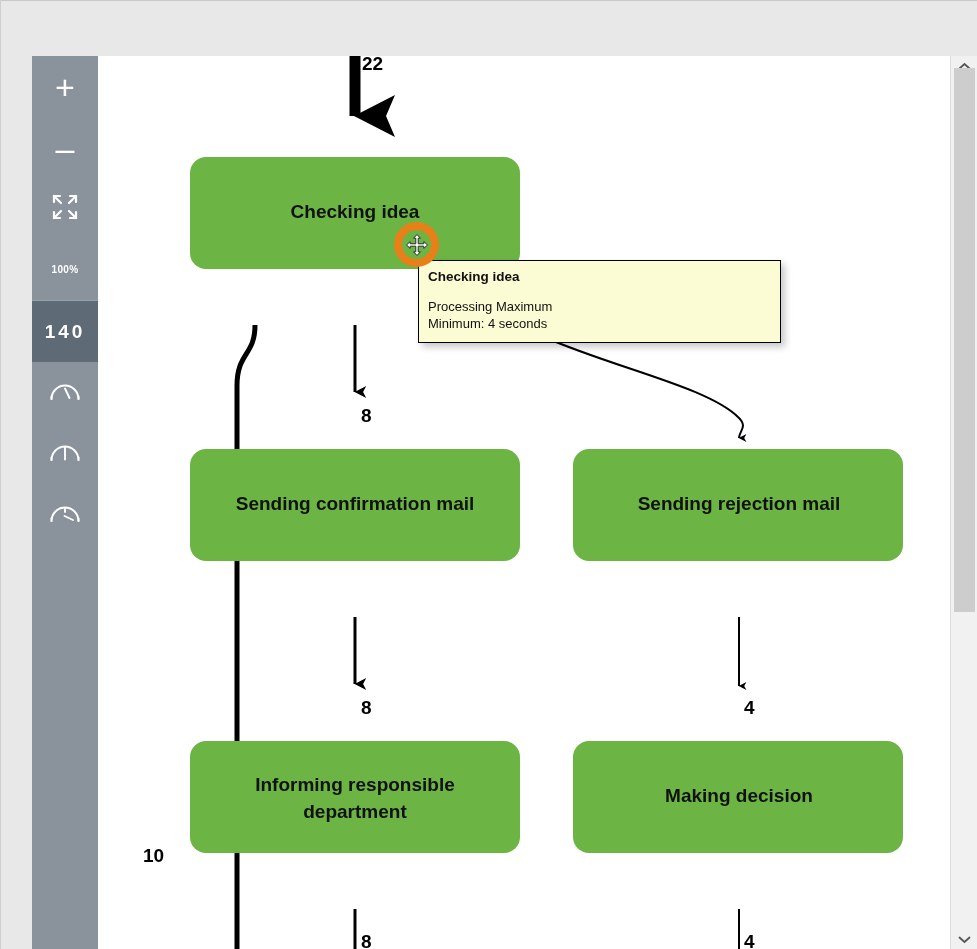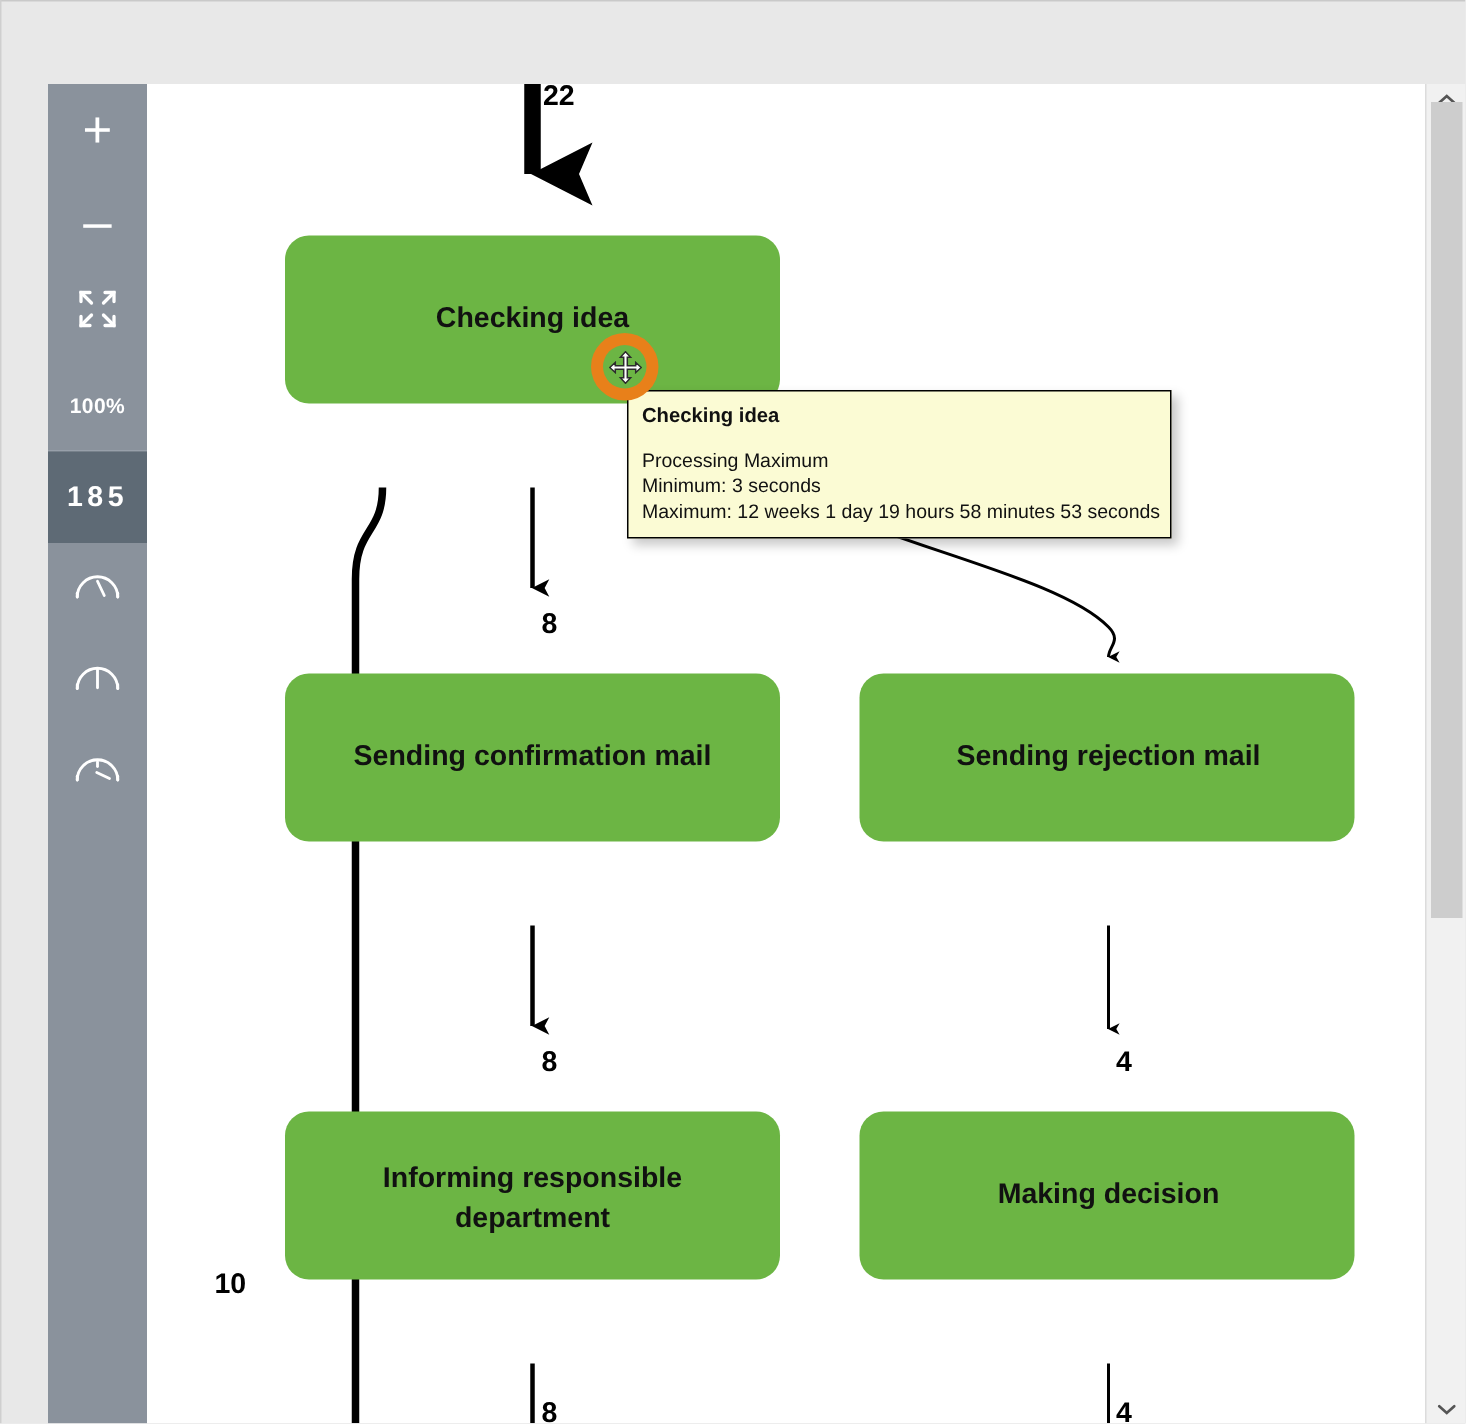--- a/index.html
+++ b/index.html
@@ -48,21 +48,21 @@
   }
   .tb-btn {
     width: 66px; height: 61px;
     display: flex; align-items: center; justify-content: center;
     color: #ffffff;
     cursor: pointer;
     user-select: none;
   }
   .tb-btn.plus   { font-size: 34px; font-weight: 300; line-height: 1; }
   .tb-btn.minus  { font-size: 34px; font-weight: 300; line-height: 1; }
-  .tb-btn.zoomlabel { font-size: 14px; font-weight: bold; letter-spacing: .3px; }
+  .tb-btn.zoomlabel { font-size: 10px; font-weight: bold; letter-spacing: .3px; }
   .tb-btn.active {
     background: #5e6a75;
   }
   .tb-btn.numbers {
     font-size: 19px; font-weight: bold; letter-spacing: 3px;
   }
   .tb-sep {
     width: 66px; height: 1px; background: #98a0aa;
   }
 
@@ -235,22 +235,21 @@
       <div class="inner">
         <svg width="22" height="22" viewBox="0 0 22 22">
           <path d="M11 0.5 L14.4 4.2 H12.2 V9.8 H17.8 V7.6 L21.5 11 L17.8 14.4 V12.2 H12.2 V17.8 H14.4 L11 21.5 L7.6 17.8 H9.8 V12.2 H4.2 V14.4 L0.5 11 L4.2 7.6 V9.8 H9.8 V4.2 H7.6 Z" fill="#ffffff" stroke="#2c2c2c" stroke-width="1"></path>
         </svg>
       </div>
     </div>
 
     <div id="tooltip" style="left:320px; top:204px;">
       <div class="tt-title">Checking idea</div>
       <div class="tt-line">Processing Maximum</div>
-      <div class="tt-line">Minimum: 3 seconds</div>
-      <div class="tt-line">Maximum: 12 weeks 1 day 19 hours 58 minutes 53 seconds</div>
+      <div class="tt-line">Minimum: 4 seconds</div>
     </div>
   </div>
 
   <div id="toolbar">
 
     <div class="tb-btn plus">
       <span>+</span>
     </div>
 
     <div class="tb-btn minus">
@@ -272,21 +271,21 @@
       </span>
     </div>
 
     <div class="tb-btn zoomlabel">
       <span>100%</span>
     </div>
 
     <div class="tb-sep"></div>
 
     <div class="tb-btn numbers active">
-      <span>185</span>
+      <span>140</span>
     </div>
 
     <div class="tb-btn">
       <span>
         <svg width="32" height="24" viewBox="0 0 32 24" fill="none" stroke="#ffffff" stroke-width="1.9" stroke-linecap="round">
           <path d="M2.5 20 A13.5 13.5 0 0 1 29.5 20"></path>
           <path d="M2.5 20 v-2.5"></path>
             <path d="M29.5 20 v-2.5"></path>
           <path d="M16 9.5 L20.5 19"></path>
         </svg>

